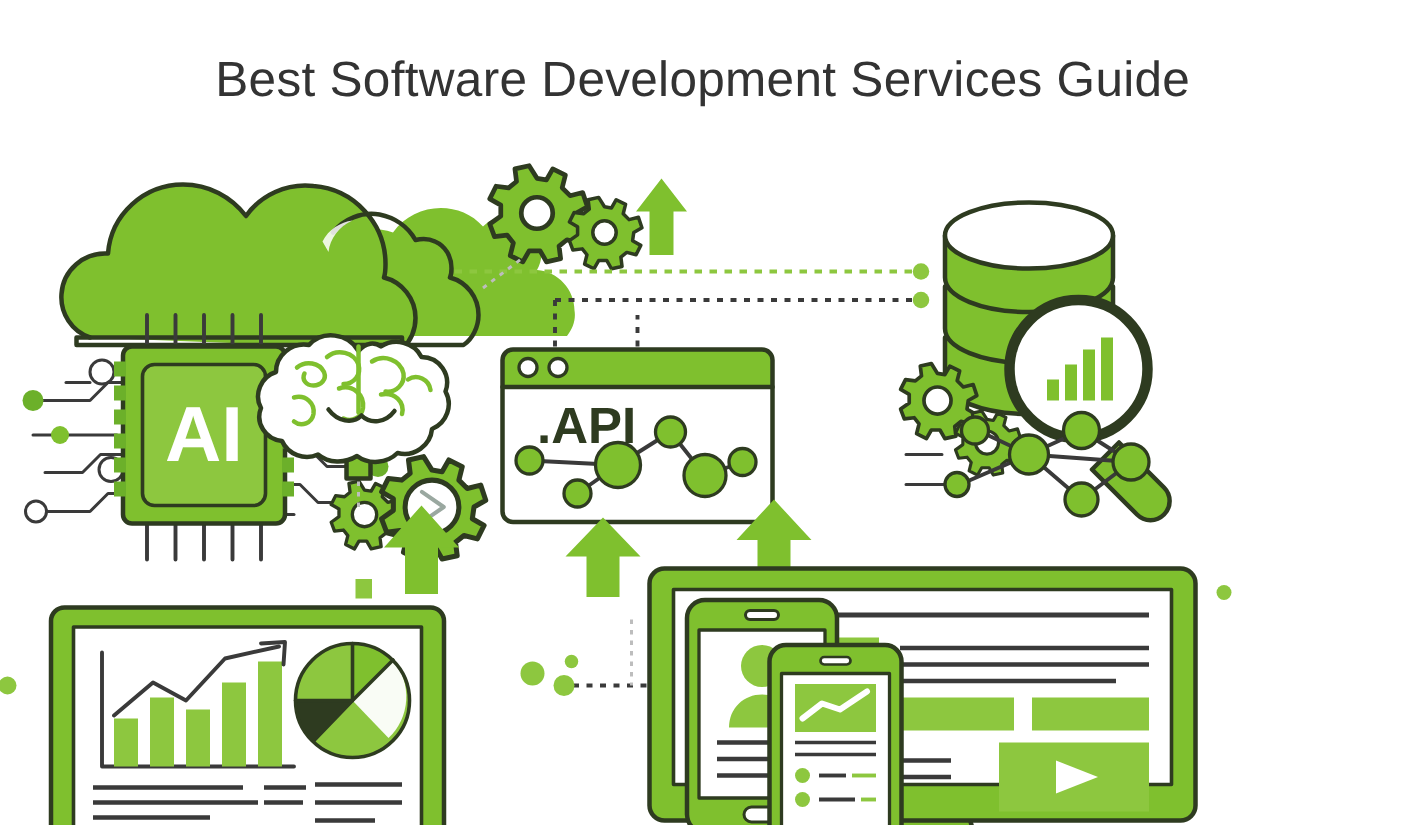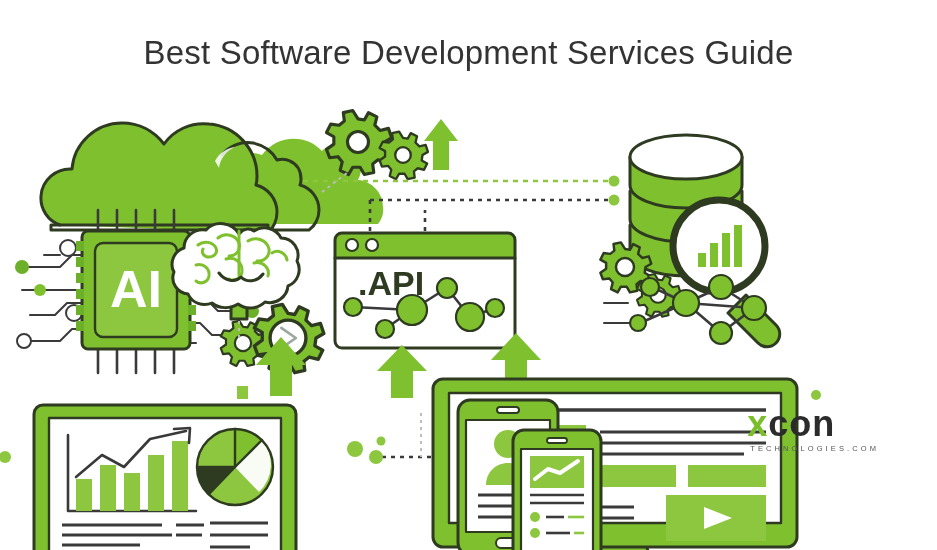--- a/index.html
+++ b/index.html
@@ -504,18 +504,14 @@
       </g>
     </g>
 
     <g>
       <circle class="gl" cx="5" cy="362" r="6"></circle>
       <circle class="gl" cx="816" cy="300" r="5"></circle>
     </g>
 
   </svg>
 
-  <div id="brand-logo">
-    <div class="logo-main"><span class="logo-x">x</span><span class="logo-con">con</span></div>
-    <div class="logo-sub">TECHNOLOGIES.COM</div>
-  </div>
 
 </div>
 
 </body></html>

